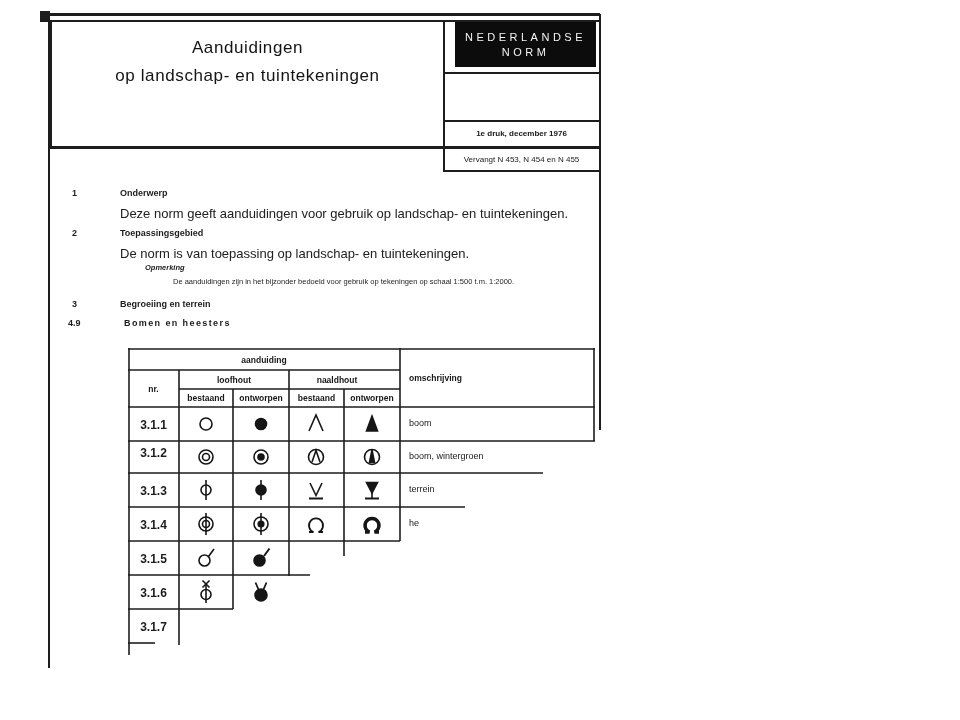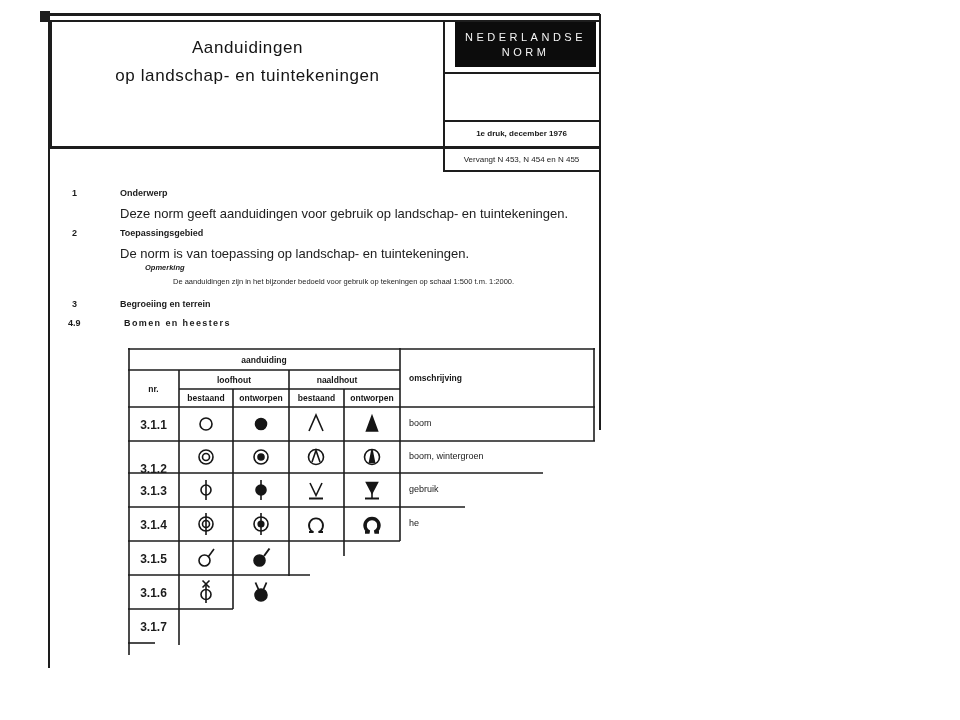--- a/index.html
+++ b/index.html
@@ -135,21 +135,21 @@
           <path d="M5 21 L12 5 L19 21"></path>
         </svg>
       </div>
     <div class="tsym" style="left:231px;top:62px;">
         <svg width="26" height="28" viewBox="0 0 24 28" fill="none" stroke="#161616" stroke-width="1.6">
           <path d="M6.5 21 L12 6 L17.5 21 Z" fill="#161616"></path>
         </svg>
       </div>
     <div class="toms" style="top:70px;">boom</div>
 
-    <div class="tnr" style="top:114px;">3.1.2</div>
+    <div class="tnr" style="top:98px;">3.1.2</div>
     <div class="tsym" style="left:65px;top:95px;">
         <svg width="26" height="28" viewBox="0 0 24 28" fill="none" stroke="#161616" stroke-width="1.6">
           <circle cx="12" cy="14" r="7"></circle>
           <circle cx="12" cy="14" r="3.5"></circle>
         </svg>
       </div>
     <div class="tsym" style="left:120px;top:95px;">
         <svg width="26" height="28" viewBox="0 0 24 28" fill="none" stroke="#161616" stroke-width="1.6">
           <circle cx="12" cy="14" r="7"></circle>
           <circle cx="12" cy="14" r="3" fill="#161616"></circle>
@@ -188,21 +188,21 @@
           <line x1="5" y1="22.5" x2="19" y2="22.5" stroke-width="2"></line>
         </svg>
       </div>
     <div class="tsym" style="left:231px;top:128px;">
         <svg width="26" height="28" viewBox="0 0 24 28" fill="none" stroke="#161616" stroke-width="1.6">
           <path d="M6.5 6.5 L17.5 6.5 L12 17 Z" fill="#161616"></path>
           <line x1="12" y1="16" x2="12" y2="22"></line>
           <line x1="5" y1="22.5" x2="19" y2="22.5" stroke-width="2"></line>
         </svg>
       </div>
-    <div class="toms" style="top:136px;">gebruik</div>
+    <div class="toms" style="top:136px;">terrein</div>
 
     <div class="tnr" style="top:170px;">3.1.4</div>
     <div class="tsym" style="left:65px;top:162px;">
         <svg width="26" height="28" viewBox="0 0 24 28" fill="none" stroke="#161616" stroke-width="1.6">
           <line x1="12" y1="3" x2="12" y2="25"></line>
           <circle cx="12" cy="14" r="7"></circle>
           <circle cx="12" cy="14" r="3.5"></circle>
         </svg>
       </div>
     <div class="tsym" style="left:120px;top:162px;">

